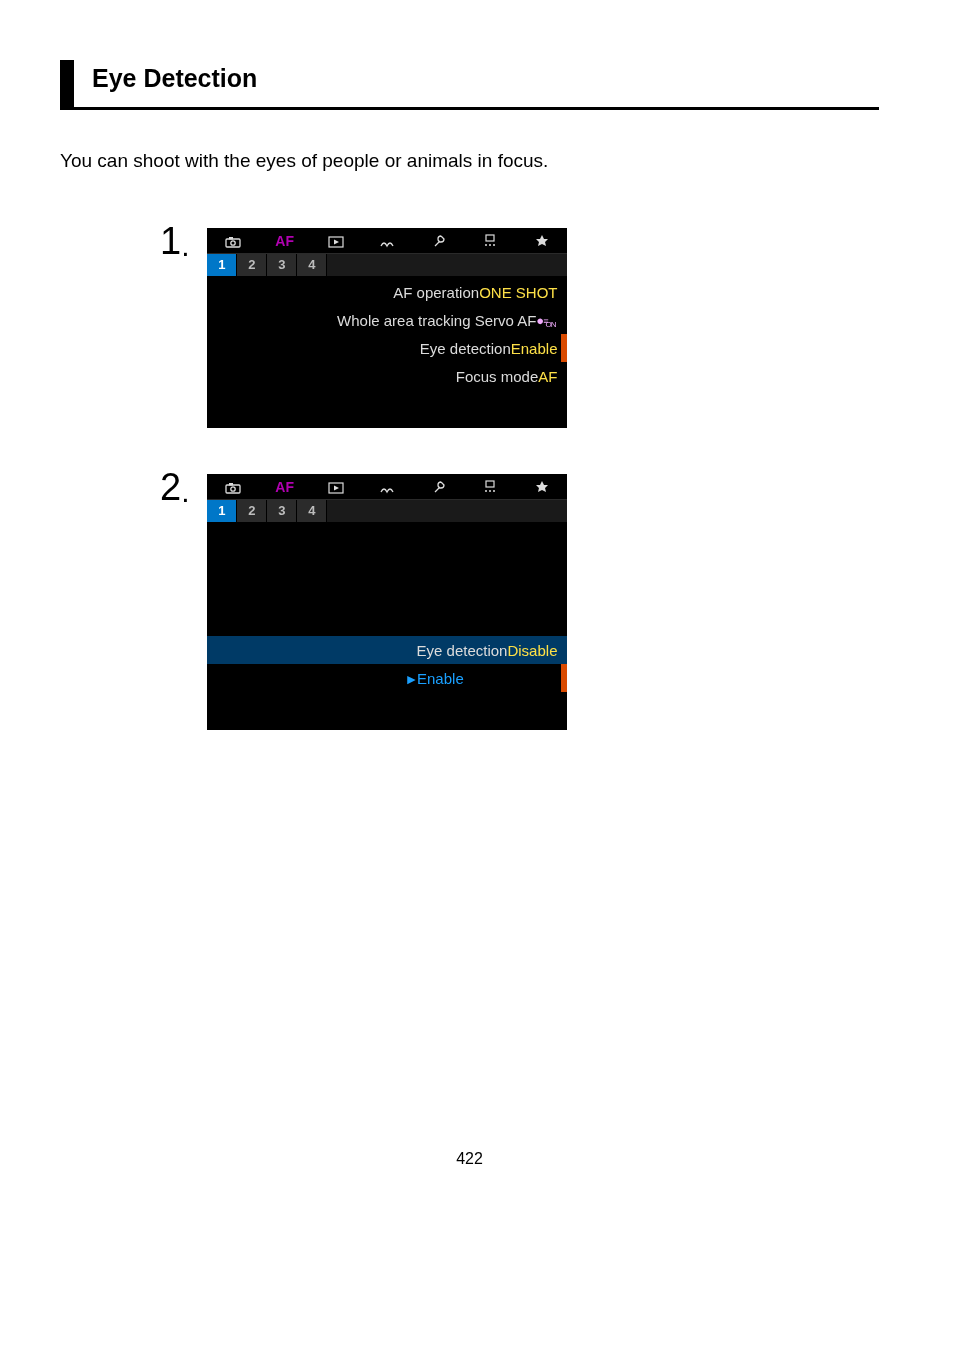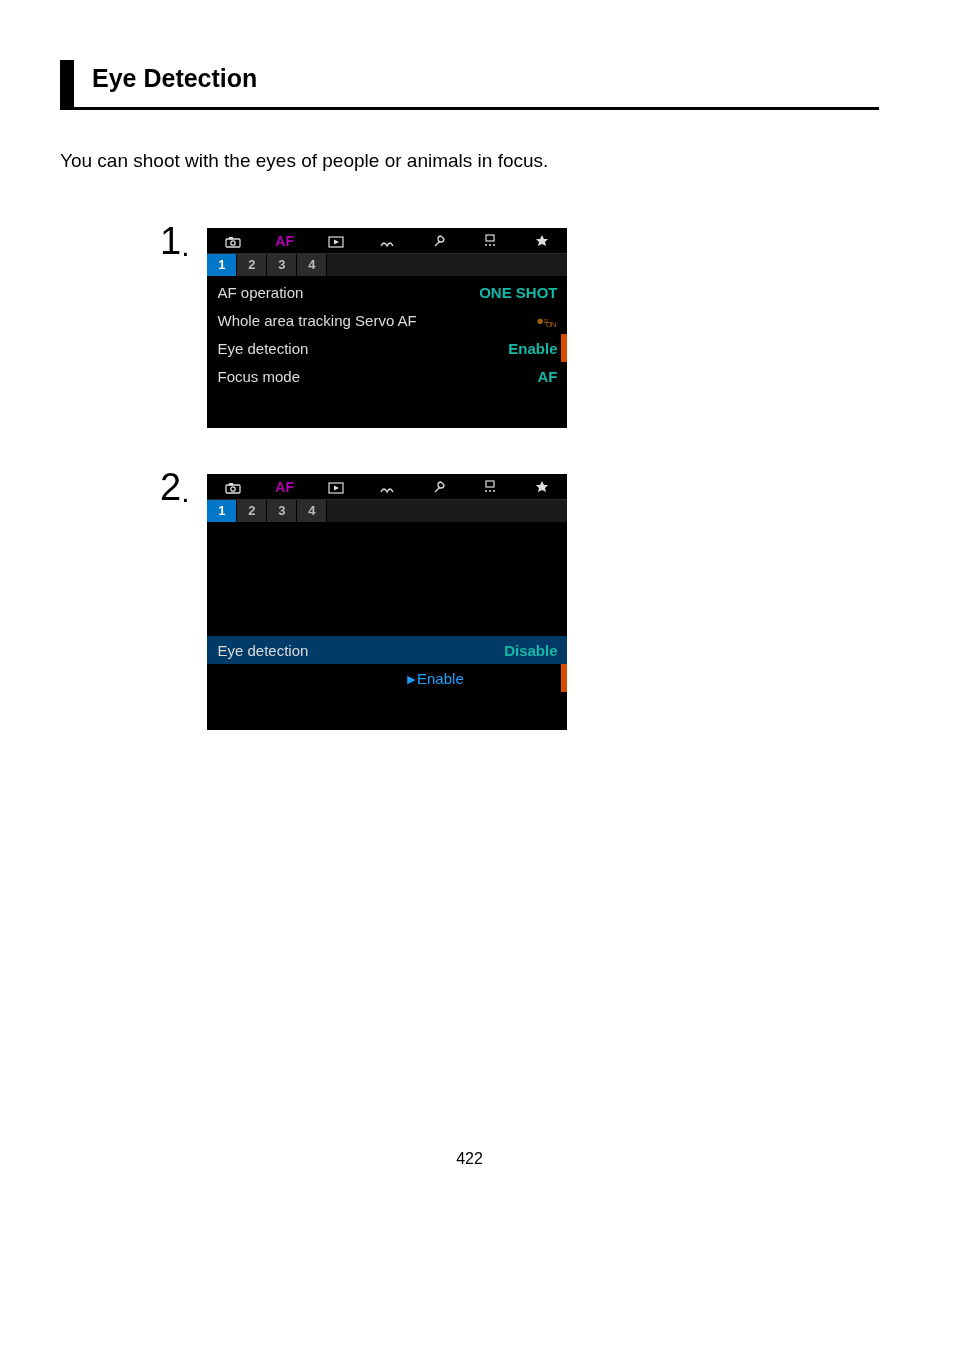--- a/index.html
+++ b/index.html
@@ -99,42 +99,42 @@
     line-height: 22px;
     border-right: 1px solid #000;
   }
   .sub-tab.active {
     background: #0077c8;
     color: #fff;
   }
   .menu-rows { padding: 2px 0 10px 0; }
   .menu-row {
     display: flex;
-    justify-content: space-between;
+    justify-content: flex-end;
     align-items: center;
     padding: 6px 10px;
     height: 28px;
   }
   .menu-row .label { color: #dcdcdc; }
-  .menu-row .value { color: #14b8a6; font-weight: bold; }
+  .menu-row .value { color: #fde047; }
   .menu-row.highlight {
     position: relative;
   }
   .menu-row.highlight::after {
     content: "";
     position: absolute;
     right: 0;
     top: 0;
     bottom: 0;
     width: 6px;
     background: #d94a00;
   }
   .menu-row.highlight .label { color: #dcdcdc; }
   .servo-icon {
-    color: #a16207;
+    color: #f0abfc;
     font-size: 13px;
     letter-spacing: -1px;
   }
   .spacer-row { height: 28px; }
 
   
   .menu2 .menu-row { height: 28px; }
   .menu2 .selected-row {
     background: #003a66;
   }

